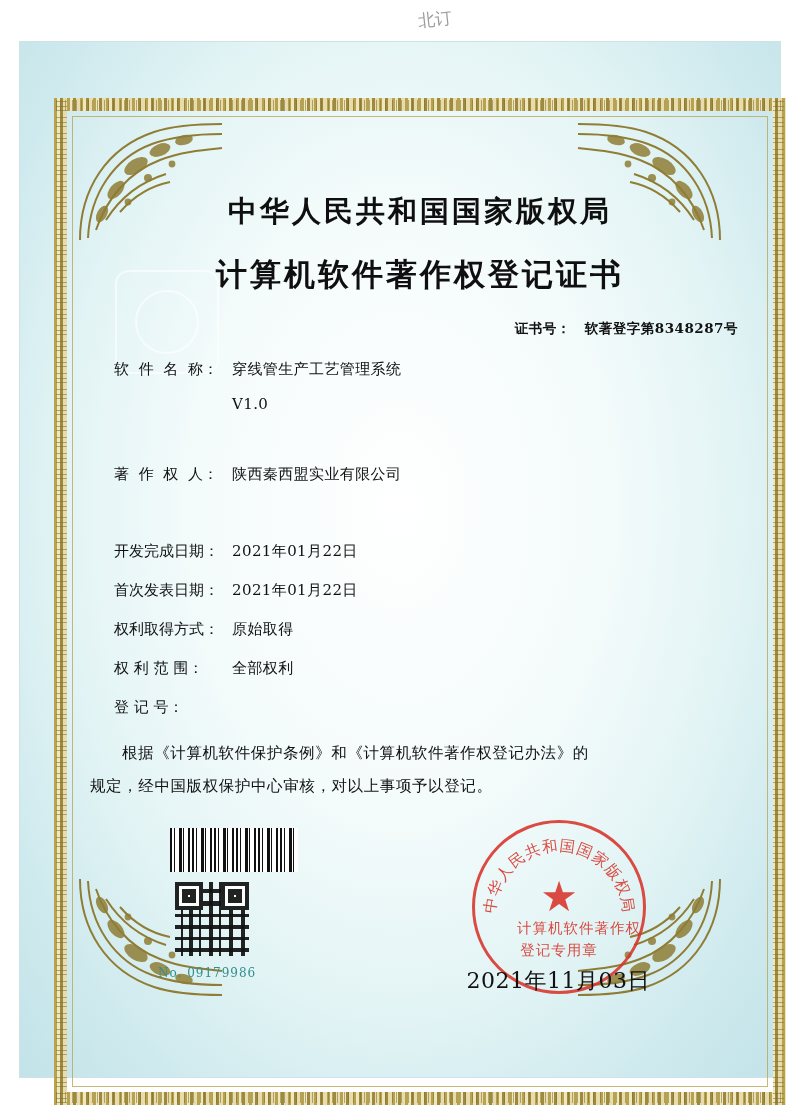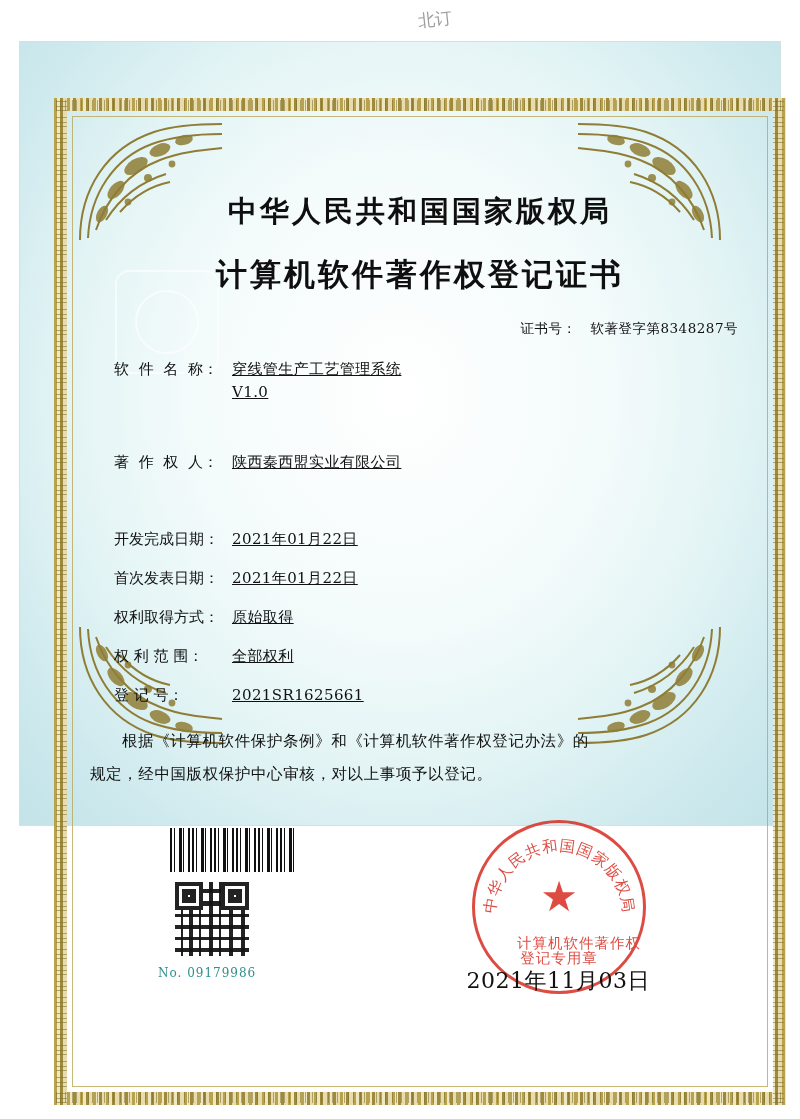--- a/index.html
+++ b/index.html
@@ -17,21 +17,21 @@
     margin: 0 auto;
     background: #ffffff;
     overflow: hidden;
   }
   
   .paper {
     position: absolute;
     left: 20px;
     top: 42px;
     width: 760px;
-    height: 783px;
+    height: 1035px;
     background:
       radial-gradient(ellipse at 50% 45%, #ffffff 0%, #f4fbfb 38%, #e3f4f5 62%, #cfeaee 82%, #c2e3e8 100%);
     box-shadow: 0 0 0 1px #cfe3e6;
   }
   
   .watermark {
     position: absolute;
     left: 95px;
     top: 228px;
     width: 100px;
@@ -145,20 +145,21 @@
     margin-top: 22px;
   }
   .cert-no {
     margin-top: 24px;
     text-align: right;
     padding-right: 12px;
     font-size: 13.5px;
     font-family: "DejaVu Serif", serif;
     color: #111;
     letter-spacing: .5px;
+    font-weight: bold;
   }
   .cert-no .label { margin-right: 14px; }
 
   .fields { margin-top: 22px; }
   .field {
     display: flex;
     align-items: flex-start;
     margin-bottom: 6px;
     font-size: 15px;
     font-family: "DejaVu Serif", serif;
@@ -172,23 +173,22 @@
     box-sizing: border-box;
   }
   .field .f-label.spread {
     display: flex;
     justify-content: space-between;
     padding-right: 14px;
   }
   .field .f-value {
     flex: 1;
     letter-spacing: .4px;
-    text-decoration: underline;
-  }
-  .field .f-value .second-line { display: block; margin-top: 4px; }
+  }
+  .field .f-value .second-line { display: block; margin-top: 16px; }
 
   .gap-1 { height: 46px; }
   .block-2 .field { margin-bottom: 20px; margin-top: 13px; }
 
   .statement {
     font-size: 15.5px;
     font-family: "DejaVu Serif", serif;
     line-height: 2.1;
     color: #111;
     letter-spacing: .6px;
@@ -266,22 +266,22 @@
   }
   .seal .line1, .seal .line2 {
     position: absolute;
     width: 100%;
     text-align: center;
     font-family: "DejaVu Serif", serif;
     font-size: 14.5px;
     letter-spacing: 1px;
     color: #d8342a;
   }
-  .seal .line1 { top: 111px; padding-left: 20px; }
-  .seal .line2 { top: 126px; }
+  .seal .line1 { top: 96px; padding-left: 20px; }
+  .seal .line2 { top: 118px; }
 
   
   .serial {
     position: absolute;
     left: 138px;
     top: 924px;
     font-family: "DejaVu Serif", serif;
     font-size: 12px;
     color: #2f8f8f;
     letter-spacing: 1px;
@@ -461,21 +461,20 @@
         <div class="field">
           <div class="f-label">权利取得方式：</div>
           <div class="f-value">原始取得</div>
         </div>
         <div class="field">
           <div class="f-label">权 利 范 围：</div>
           <div class="f-value">全部权利</div>
         </div>
         <div class="field">
           <div class="f-label">登 记 号：</div>
-          <div class="f-value">2021SR1625661</div>
         </div>
       </div>
 
       <div class="statement">
         <span class="indent">根据《计算机软件保护条例》和《计算机软件著作权登记办法》的</span>
         <span>规定，经中国版权保护中心审核，对以上事项予以登记。</span>
       </div>
 
     </div>
 

